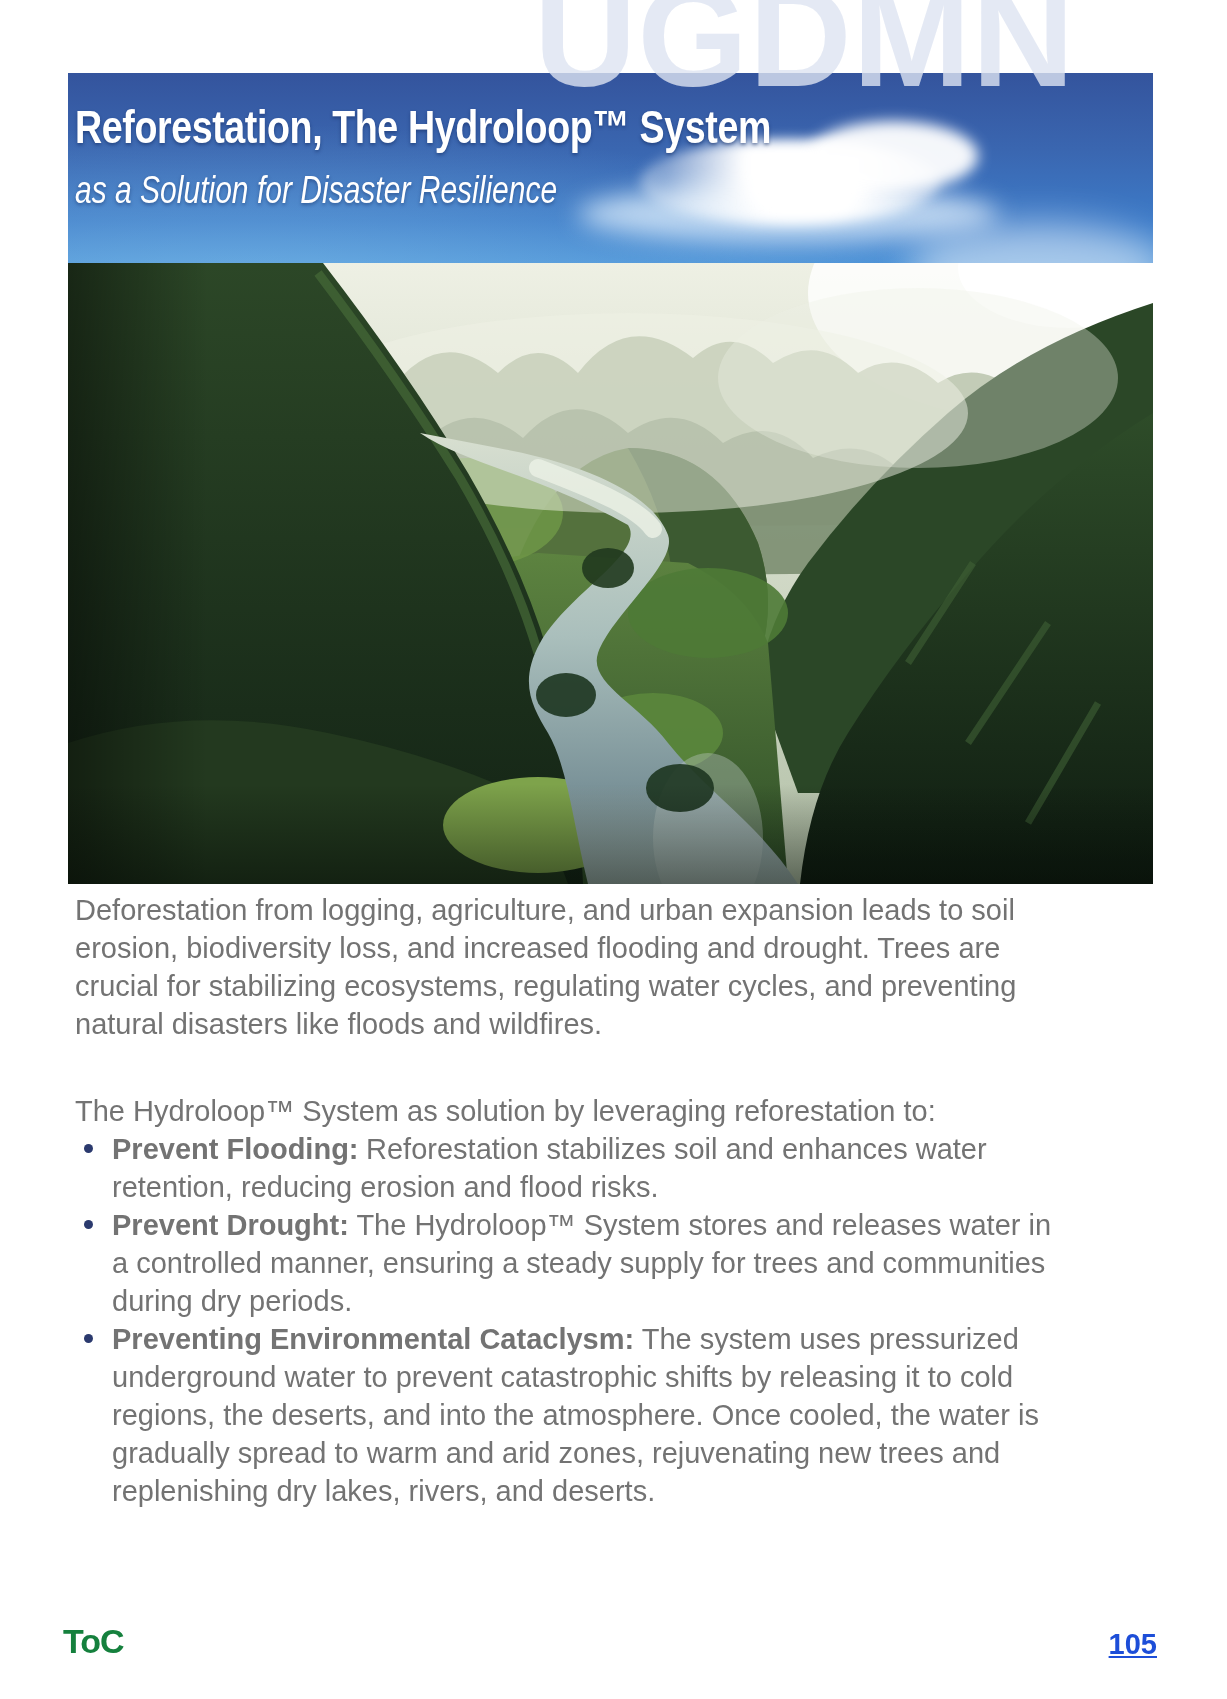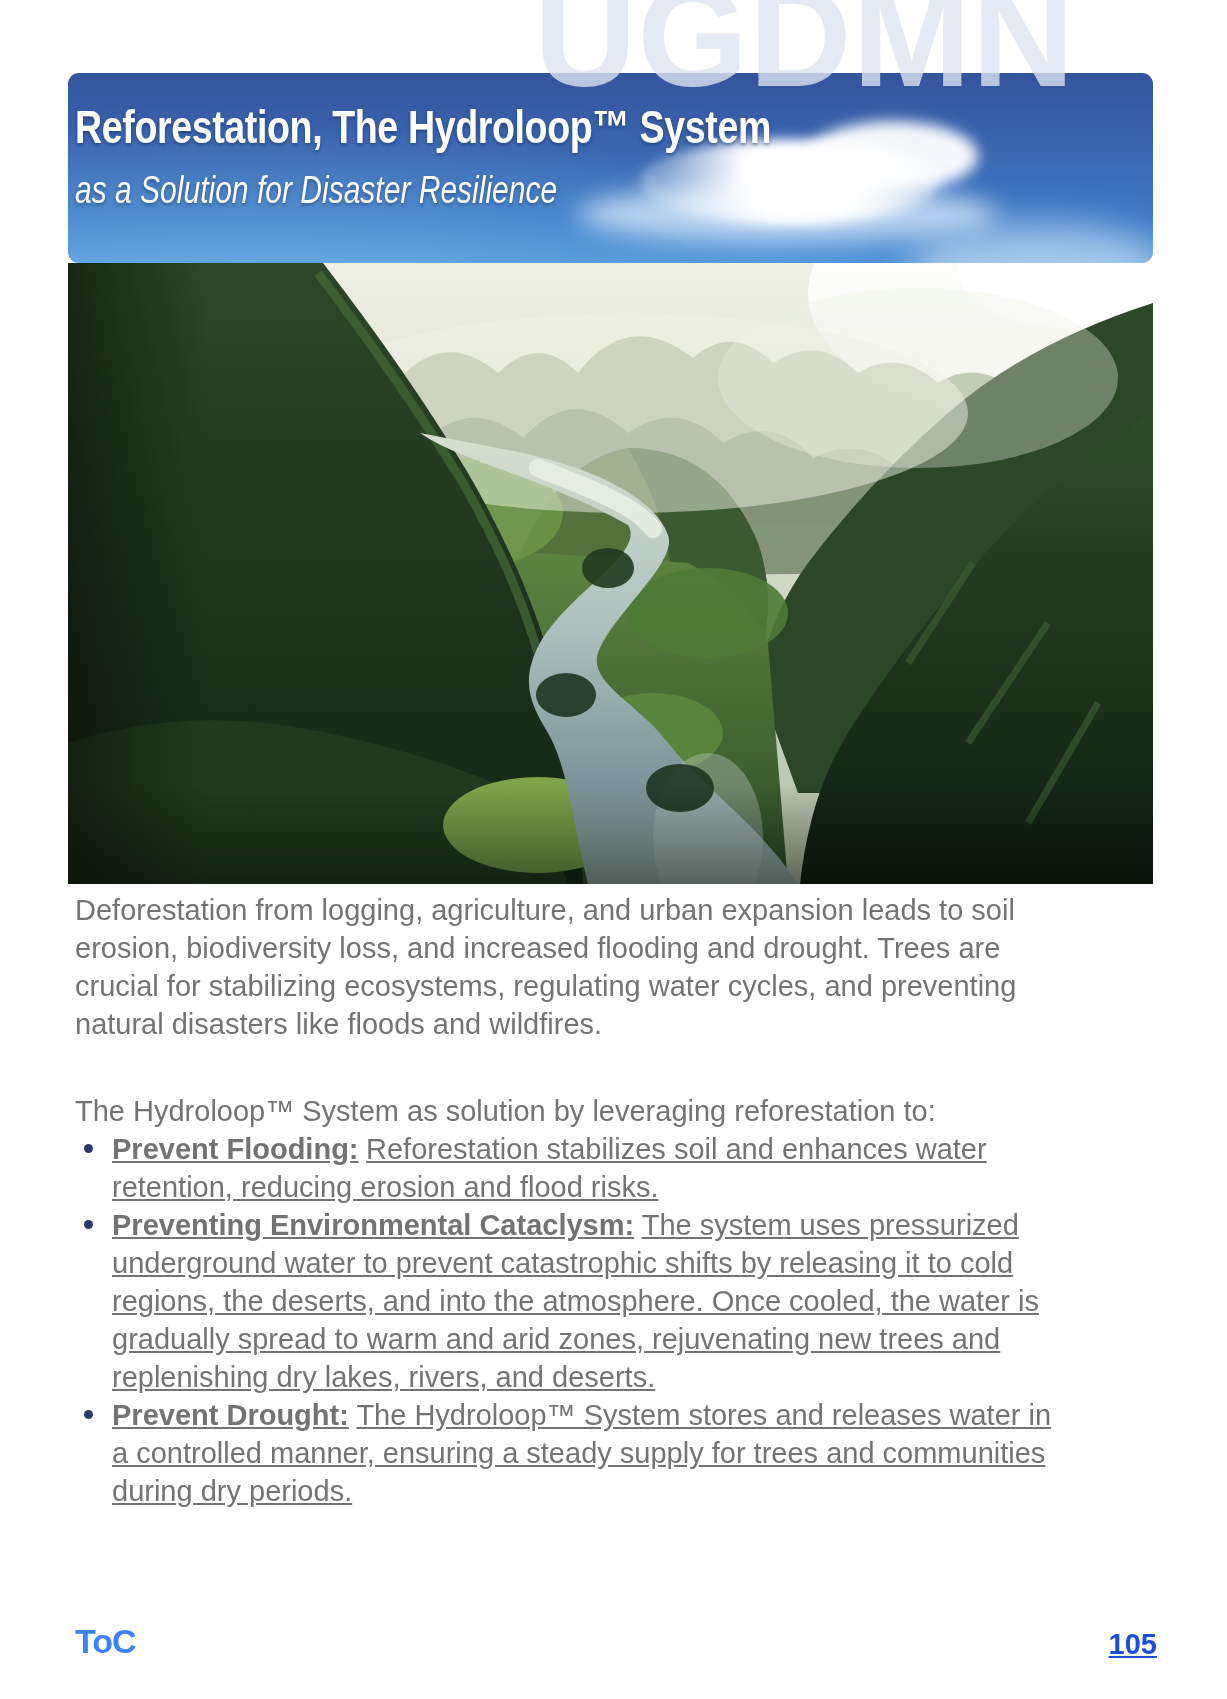--- a/index.html
+++ b/index.html
@@ -8,21 +8,21 @@
 
   
   .watermark{position:absolute;top:-34px;left:534px;z-index:5;
              font-size:142px;font-weight:800;line-height:1;letter-spacing:1px;
              color:rgba(221,227,241,0.80);pointer-events:none;}
 
   
   .banner{position:absolute;left:68px;top:73px;width:1085px;height:190px;overflow:hidden;
           background:
             radial-gradient(ellipse at 16% 120%, rgba(150,210,240,.45), rgba(150,210,240,0) 55%),
-            linear-gradient(180deg,#34549d 0%,#3a66b0 40%,#3d7bc8 78%,#4a90d6 100%); border-radius: 11px;}
+            linear-gradient(180deg,#34549d 0%,#3a66b0 40%,#3d7bc8 78%,#4a90d6 100%);}
   .banner h1{margin:0;position:absolute;left:7px;top:26px;color:#ffffff;
              font-size:47px;font-weight:700;letter-spacing:-0.5px;white-space:nowrap;
              transform:scaleX(.80);transform-origin:left top;
              text-shadow:0 2px 4px rgba(10,30,80,.45);}
   .banner h2{margin:0;position:absolute;left:7px;top:96px;color:#ffffff;
              font-size:38px;font-style:italic;font-weight:400;white-space:nowrap;
              transform:scaleX(.79);transform-origin:left top;
              text-shadow:0 2px 4px rgba(10,30,80,.4);}
   .cloud{position:absolute;pointer-events:none;}
   .cloud.base{left:510px;top:112px;width:420px;height:58px;border-radius:50%;
@@ -38,27 +38,27 @@
   
   .hero{position:absolute;left:68px;top:263px;width:1085px;height:621px;margin:0;overflow:hidden;}
   .hero svg{display:block;width:100%;height:100%;}
 
   
   .content{position:absolute;left:75px;top:891px;width:992px;color:#737373;
            font-size:29px;line-height:38px;}
   .content p{margin:0;}
   .content p.intro{margin-top:49px;}
   .content ul{margin:0;padding:0;list-style:none;}
-  .content li{position:relative;padding-left:37px;text-decoration:underline;}
+  .content li{position:relative;padding-left:37px;}
   .content .dot{position:absolute;left:9px;top:14px;width:9px;height:9px;border-radius:50%;
                 background:#2b3a6e;}
   .content b{font-weight:700;margin-right:.26em;}
 
   
-  .toc{position:absolute;left:75px;top:1622px;font-size:34px;font-weight:700;color:#3b82f6;
+  .toc{position:absolute;left:63px;top:1622px;font-size:34px;font-weight:700;color:#15803d;
        letter-spacing:-1px;cursor:pointer;}
   .pagenum{position:absolute;right:70px;top:1628px;font-size:29px;font-weight:700;color:#1d4ed8;text-decoration:underline;}
 </style>
 </head>
 <body>
 
 <div class="page">
 
   <div class="watermark">UGDMN</div>
 
@@ -150,25 +150,25 @@
   <main class="content">
     <p>Deforestation from logging, agriculture, and urban expansion leads to soil erosion, biodiversity loss, and increased flooding and drought. Trees are crucial for stabilizing ecosystems, regulating water cycles, and preventing natural disasters like floods and wildfires.</p>
     <p class="intro">The Hydroloop™ System as solution by leveraging reforestation to:</p>
     <ul>
       <li>
         <span class="dot"></span>
         <b>Prevent Flooding:</b><span>Reforestation stabilizes soil and enhances water retention, reducing erosion and flood risks.</span>
       </li>
       <li>
         <span class="dot"></span>
-        <b>Preventing Environmental Cataclysm:</b><span>The system uses pressurized underground water to prevent catastrophic shifts by releasing it to cold regions, the deserts, and into the atmosphere. Once cooled, the water is gradually spread to warm and arid zones, rejuvenating new trees and replenishing dry lakes, rivers, and deserts.</span>
+        <b>Prevent Drought:</b><span>The Hydroloop™ System stores and releases water in a controlled manner, ensuring a steady supply for trees and communities during dry periods.</span>
       </li>
       <li>
         <span class="dot"></span>
-        <b>Prevent Drought:</b><span>The Hydroloop™ System stores and releases water in a controlled manner, ensuring a steady supply for trees and communities during dry periods.</span>
+        <b>Preventing Environmental Cataclysm:</b><span>The system uses pressurized underground water to prevent catastrophic shifts by releasing it to cold regions, the deserts, and into the atmosphere. Once cooled, the water is gradually spread to warm and arid zones, rejuvenating new trees and replenishing dry lakes, rivers, and deserts.</span>
       </li>
     </ul>
   </main>
 
   <div class="toc">ToC</div>
   <div class="pagenum">105</div>
 
 </div>
 
 </body></html>

